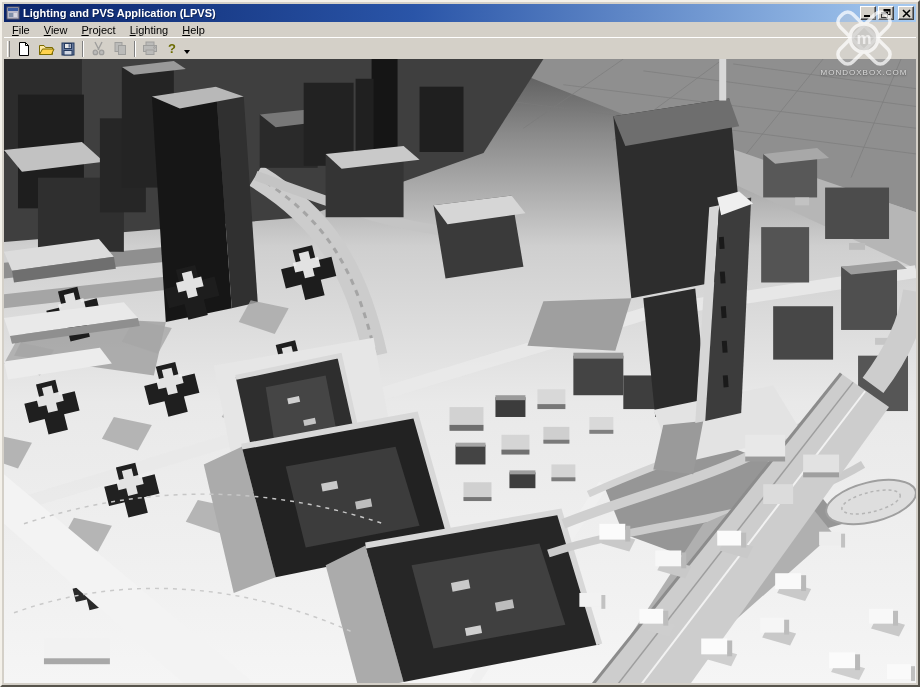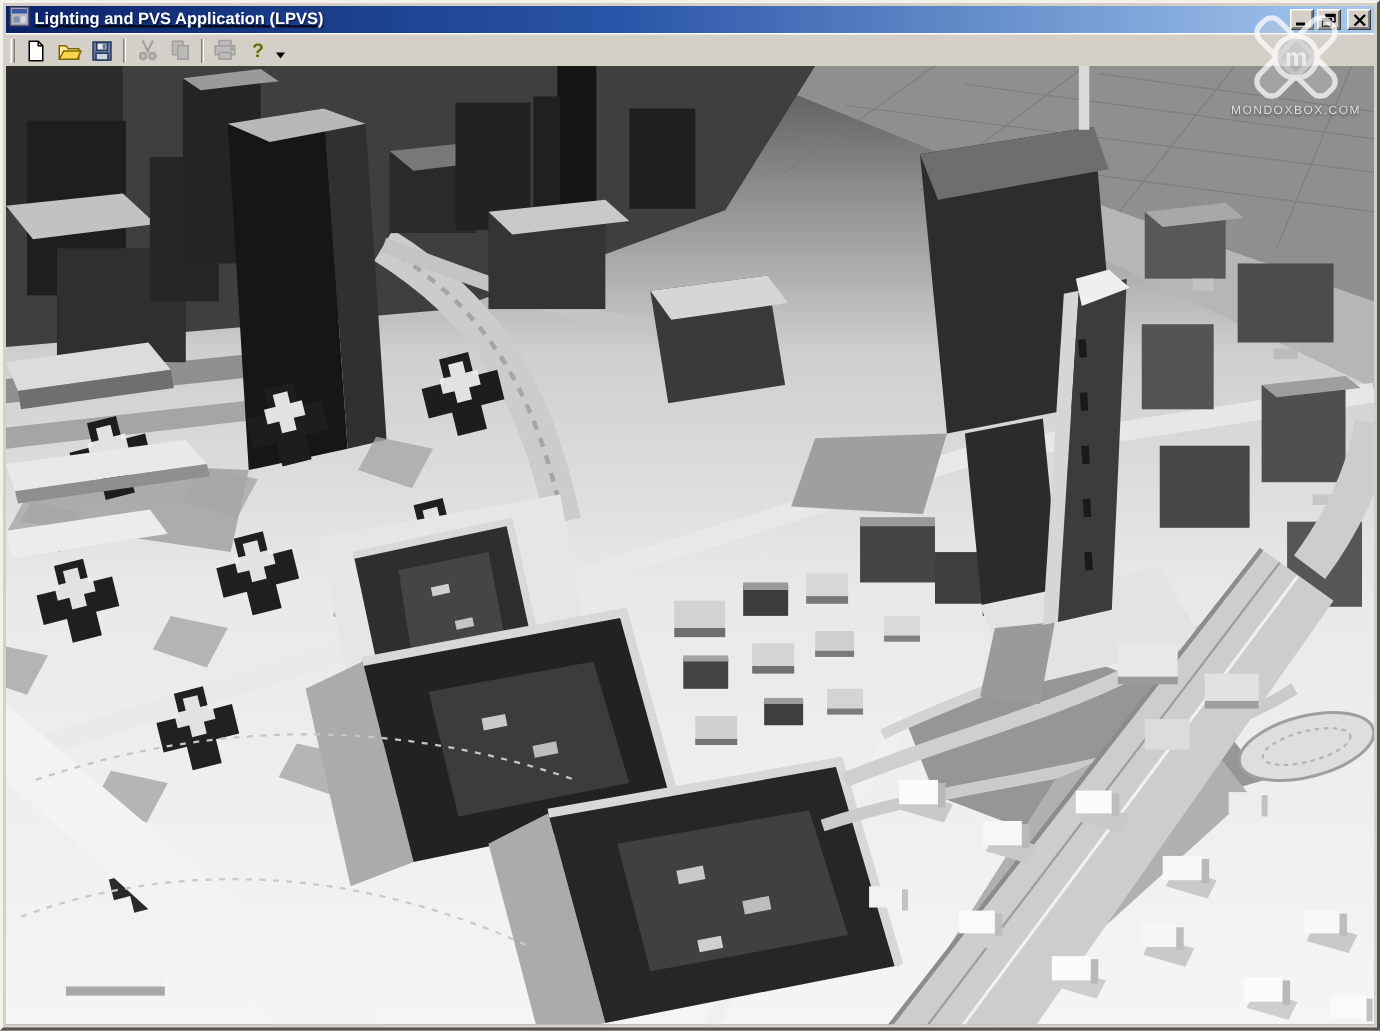--- a/index.html
+++ b/index.html
@@ -10,21 +10,21 @@
     border:2px solid;border-color:#f4f1ea #57544c #57544c #f4f1ea;
     padding:2px;
     font-family:"Liberation Sans",sans-serif;
     display:flex;flex-direction:column;
     overflow:hidden;
   }
   
   .titlebar{
     height:18px;flex:0 0 18px;
     background:linear-gradient(90deg,var(--titlebar_start,#0a246a) 0%,#2a55a8 45%,var(--titlebar_end,#a6caf0) 100%);
-    display:flex;padding:0 2px;text-decoration:underline;
+    display:flex;align-items:center;padding:0 2px;
   }
   .titlebar .appicon{width:14px;height:14px;margin-right:3px;flex:0 0 14px;}
   .titlebar .title{
     color:#fff;font-size:11px;font-weight:bold;line-height:18px;
     white-space:nowrap;overflow:hidden;flex:1;
     text-shadow:1px 1px 0 rgba(0,0,0,.35);
   }
   .winbtns{display:flex;gap:2px;align-items:center;}
   .winbtn{
     width:16px;height:14px;background:var(--chrome,#d4d0c8);
@@ -107,20 +107,27 @@
         </svg>
       </button>
       <button class="winbtn close">
         <svg width="9" height="9" viewBox="0 0 9 9">
           <path d="M1 1 L8 8 M8 1 L1 8" stroke="#000" stroke-width="1.6"></path>
         </svg>
       </button>
     </span>
   </div>
 
+  <div class="menubar">
+    <span class="menuitem"><u>F</u>ile</span>
+    <span class="menuitem"><u>V</u>iew</span>
+    <span class="menuitem"><u>P</u>roject</span>
+    <span class="menuitem"><u>L</u>ighting</span>
+    <span class="menuitem"><u>H</u>elp</span>
+  </div>
 
   <div class="toolbar">
     <span class="gripper"></span>
 
     <button class="tbtn">
       <svg width="16" height="16" viewBox="0 0 16 16">
         <path d="M3.5 1.5 h6 l3 3 v10 h-9 z" fill="#fff" stroke="#000"></path>
         <path d="M9.5 1.5 v3 h3" fill="none" stroke="#000"></path>
       </svg>
     </button>

